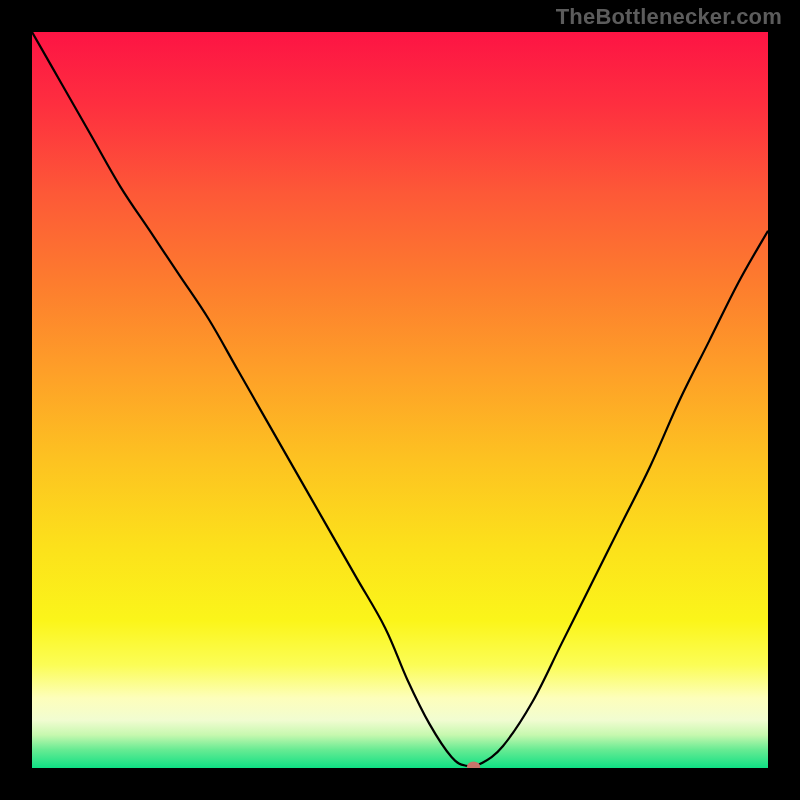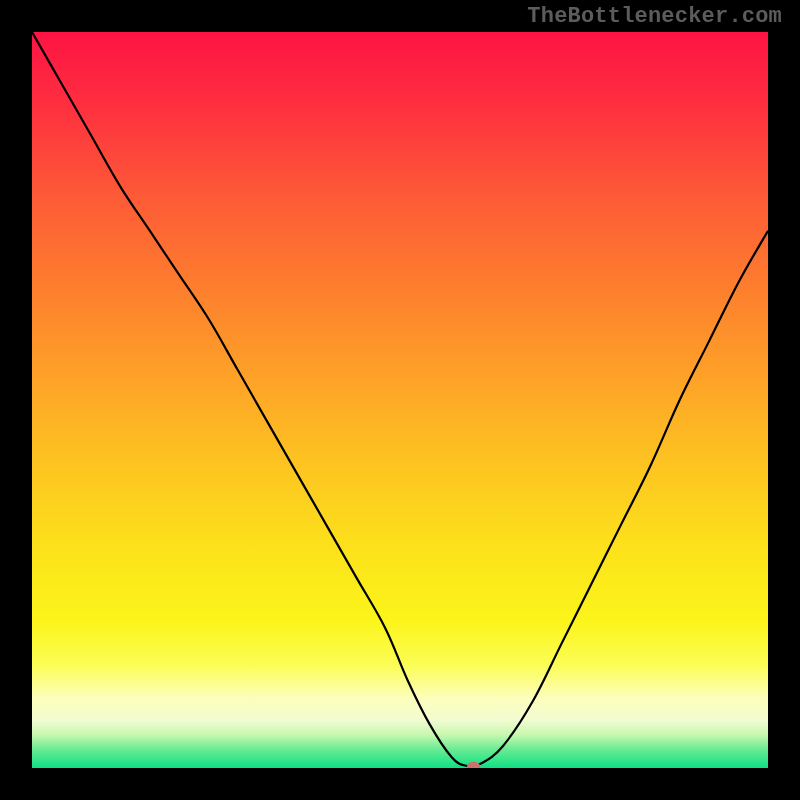--- a/index.html
+++ b/index.html
@@ -7,21 +7,21 @@
   .frame {
     position: relative;
     width: 800px;
     height: 800px;
     background: #000;
   }
   .watermark {
     position: absolute;
     top: 4px;
     right: 18px;
-    font-family: Liberation Mono, monospace;
+    font-family: Liberation Sans, sans-serif;
     font-size: 22px;
     font-weight: 600;
     color: #5c5c5c;
     letter-spacing: 0.2px;
     z-index: 5;
   }
   .plot {
     position: absolute;
     left: 32px;
     top: 32px;

